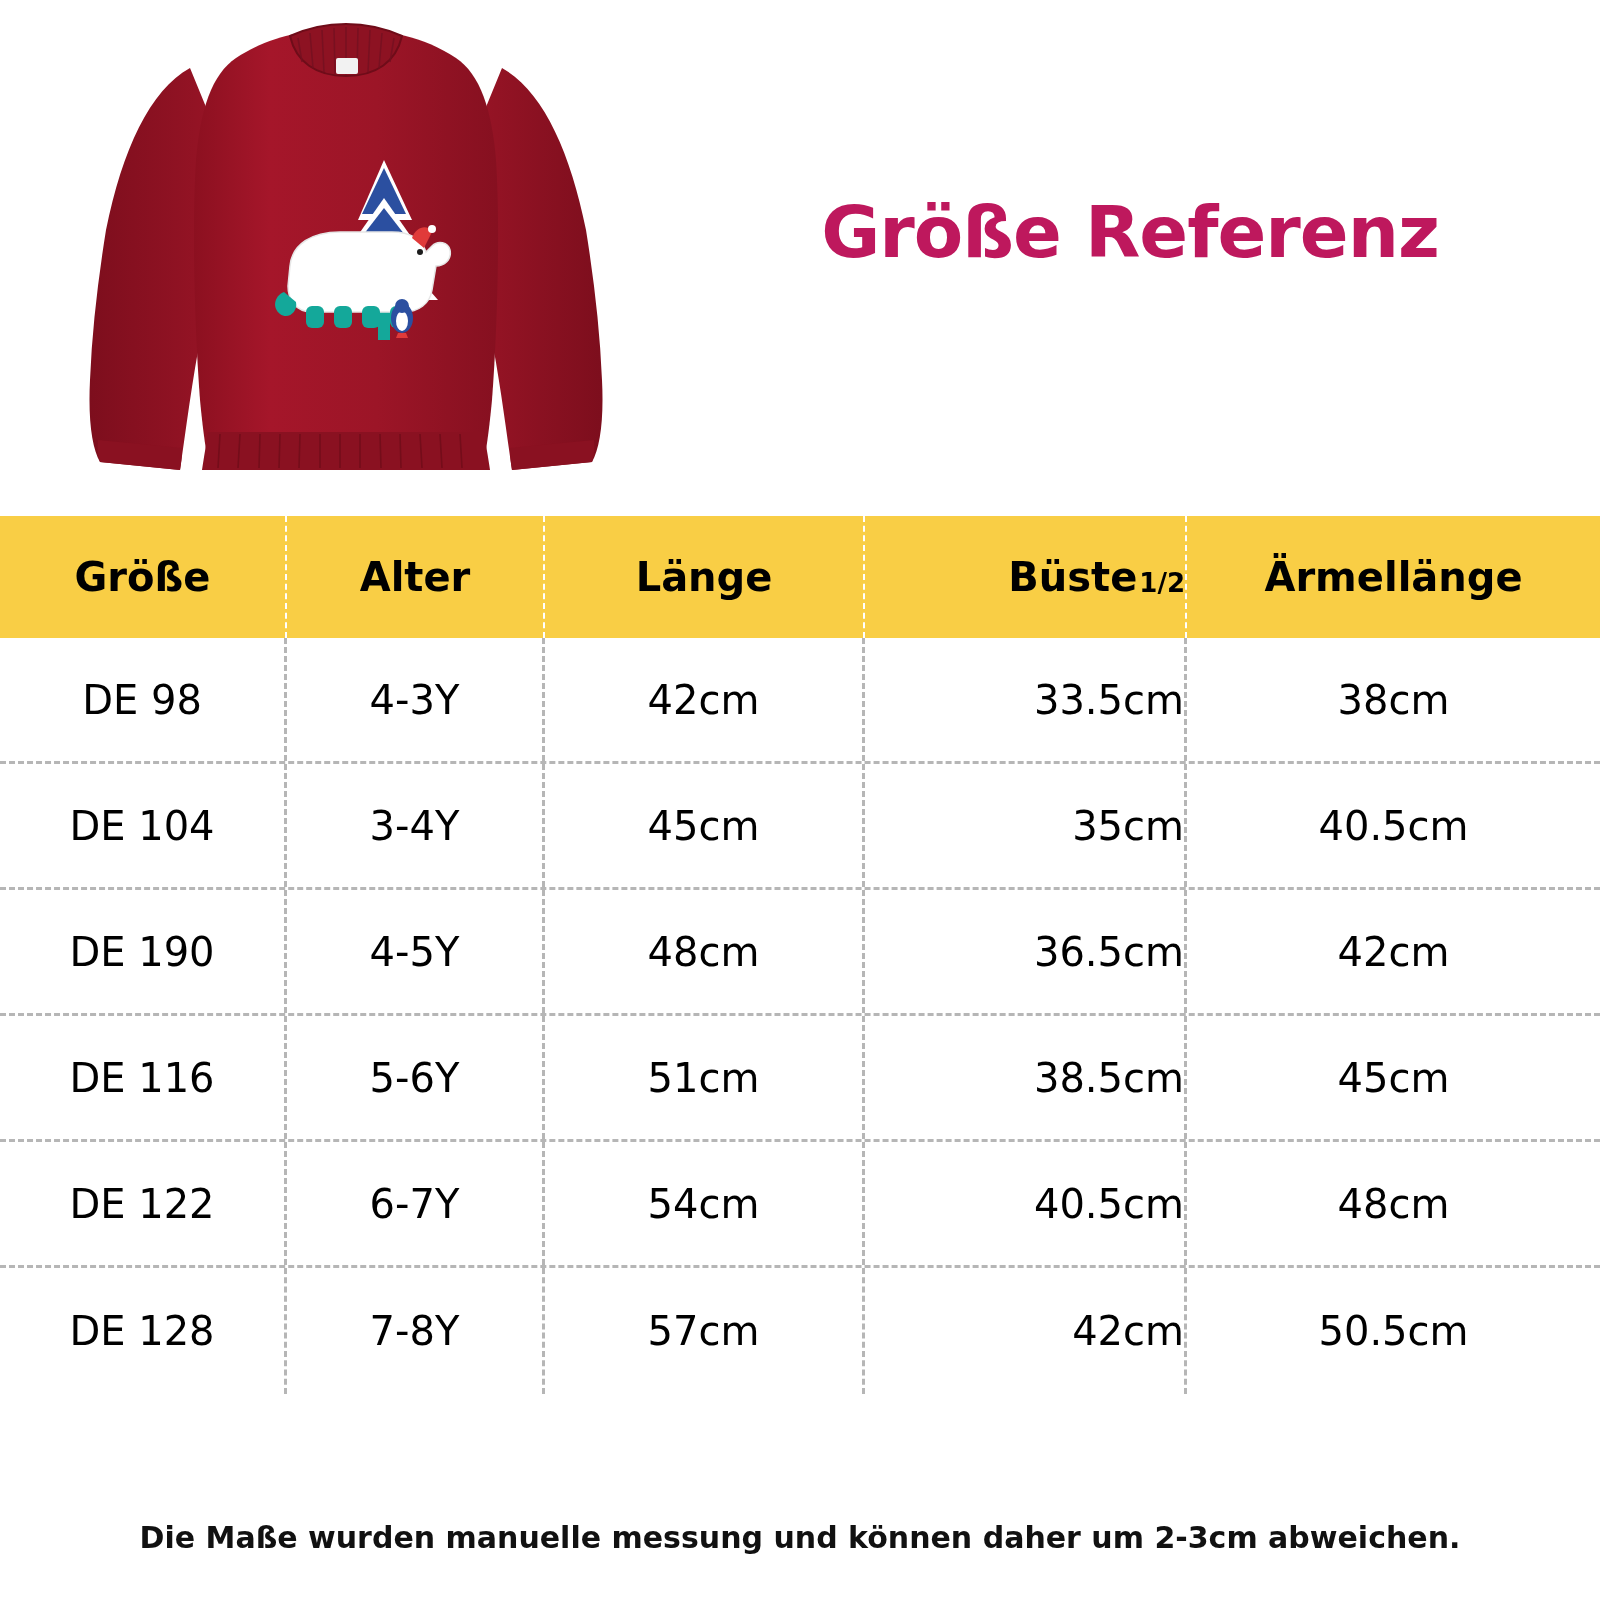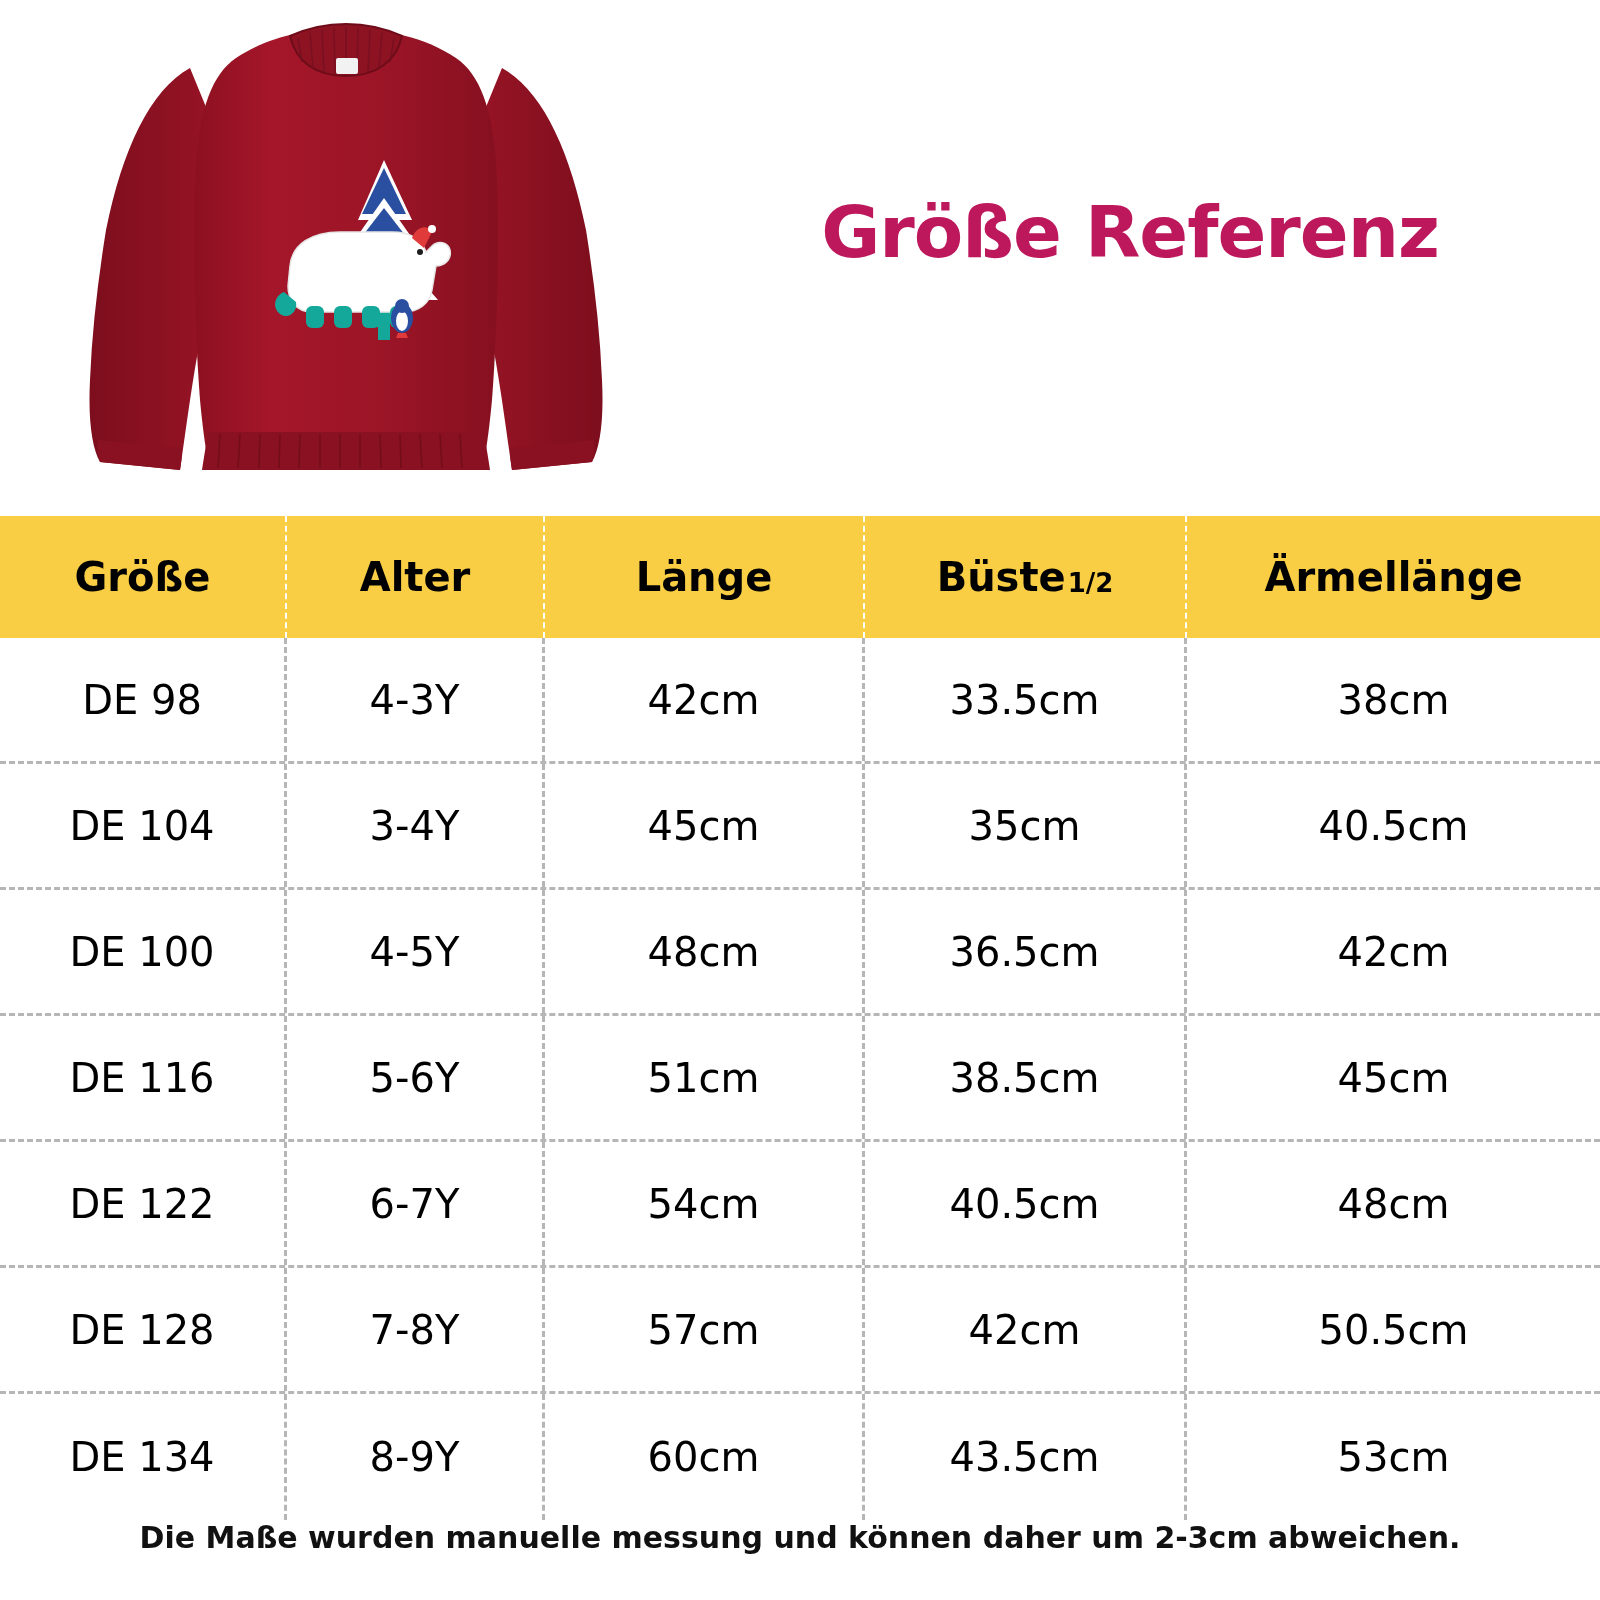--- a/index.html
+++ b/index.html
@@ -71,21 +71,21 @@
     display: flex;
     align-items: center;
     justify-content: center;
     font-size: 40px;
     color: #000;
     position: relative;
   }
   .c0 { width: 287px; }
   .c1 { width: 258px; }
   .c2 { width: 320px; }
-  .c3 { width: 322px; }
+  .c3 { width: 322px; justify-content: flex-end; }
   .c4 { width: 413px; }
 
   .data-row {
     height: 126px;
     border-bottom: 3px dashed #b6b6b6;
   }
   .data-row .cell {
     border-right: 3px dashed #b6b6b6;
   }
   .data-row .cell:last-child { border-right: none; }
@@ -247,21 +247,21 @@
 
     <div class="row data-row">
       <div class="cell c0">DE 104</div>
       <div class="cell c1">3-4Y</div>
       <div class="cell c2">45cm</div>
       <div class="cell c3">35cm</div>
       <div class="cell c4">40.5cm</div>
     </div>
 
     <div class="row data-row">
-      <div class="cell c0">DE 100</div>
+      <div class="cell c0">DE 190</div>
       <div class="cell c1">4-5Y</div>
       <div class="cell c2">48cm</div>
       <div class="cell c3">36.5cm</div>
       <div class="cell c4">42cm</div>
     </div>
 
     <div class="row data-row">
       <div class="cell c0">DE 116</div>
       <div class="cell c1">5-6Y</div>
       <div class="cell c2">51cm</div>
@@ -278,25 +278,18 @@
     </div>
 
     <div class="row data-row">
       <div class="cell c0">DE 128</div>
       <div class="cell c1">7-8Y</div>
       <div class="cell c2">57cm</div>
       <div class="cell c3">42cm</div>
       <div class="cell c4">50.5cm</div>
     </div>
 
-    <div class="row data-row">
-      <div class="cell c0">DE 134</div>
-      <div class="cell c1">8-9Y</div>
-      <div class="cell c2">60cm</div>
-      <div class="cell c3">43.5cm</div>
-      <div class="cell c4">53cm</div>
-    </div>
 
   </div>
 
   <div class="footnote">Die Maße wurden manuelle messung und können daher um 2-3cm abweichen.</div>
 
 </div>
 
 </body></html>

